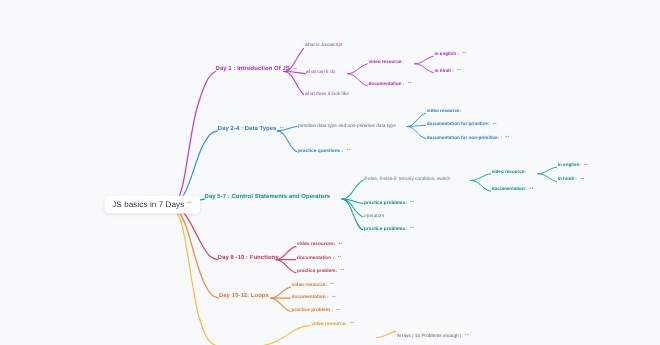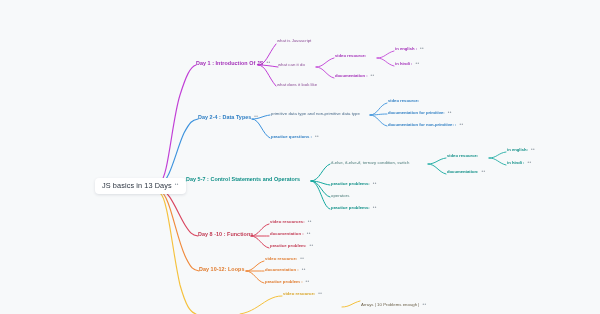--- a/index.html
+++ b/index.html
@@ -88,21 +88,21 @@
       <path d="M246,271 C254,271 256,281 264,283" stroke="#f08a3c" stroke-width="1"></path>
 
       <path d="M160,193 C168,198 172,250 180,285 C186,306 190,312 196,314" stroke="#f5c13c"></path>
       <path d="M240,314 C252,312 258,306 268,300 C274,297 277,296 282,296" stroke="#f5c13c" stroke-width="1"></path>
       <path d="M342,307 C350,307 352,303 360,301" stroke="#f5c13c" stroke-width="1"></path>
 
     </g>
   </svg>
 
   <div class="node root" style="left:95px;top:178px;">
-    <span class="lbl">JS basics in 13 Days</span>
+    <span class="lbl">JS basics in 7 Days</span>
     <span class="dots">••</span>
   </div>
 
   <div class="node lv1" style="left:196px;top:61px;color:#a32fb8;">
     <span class="lbl">Day 1 : Introduction Of JS</span>
     <span class="dots">••</span>
   </div>
 
   <div class="node lv2" style="left:277px;top:39px;color:#8a4a94;">
     <span class="lbl">what is Javascript</span>

